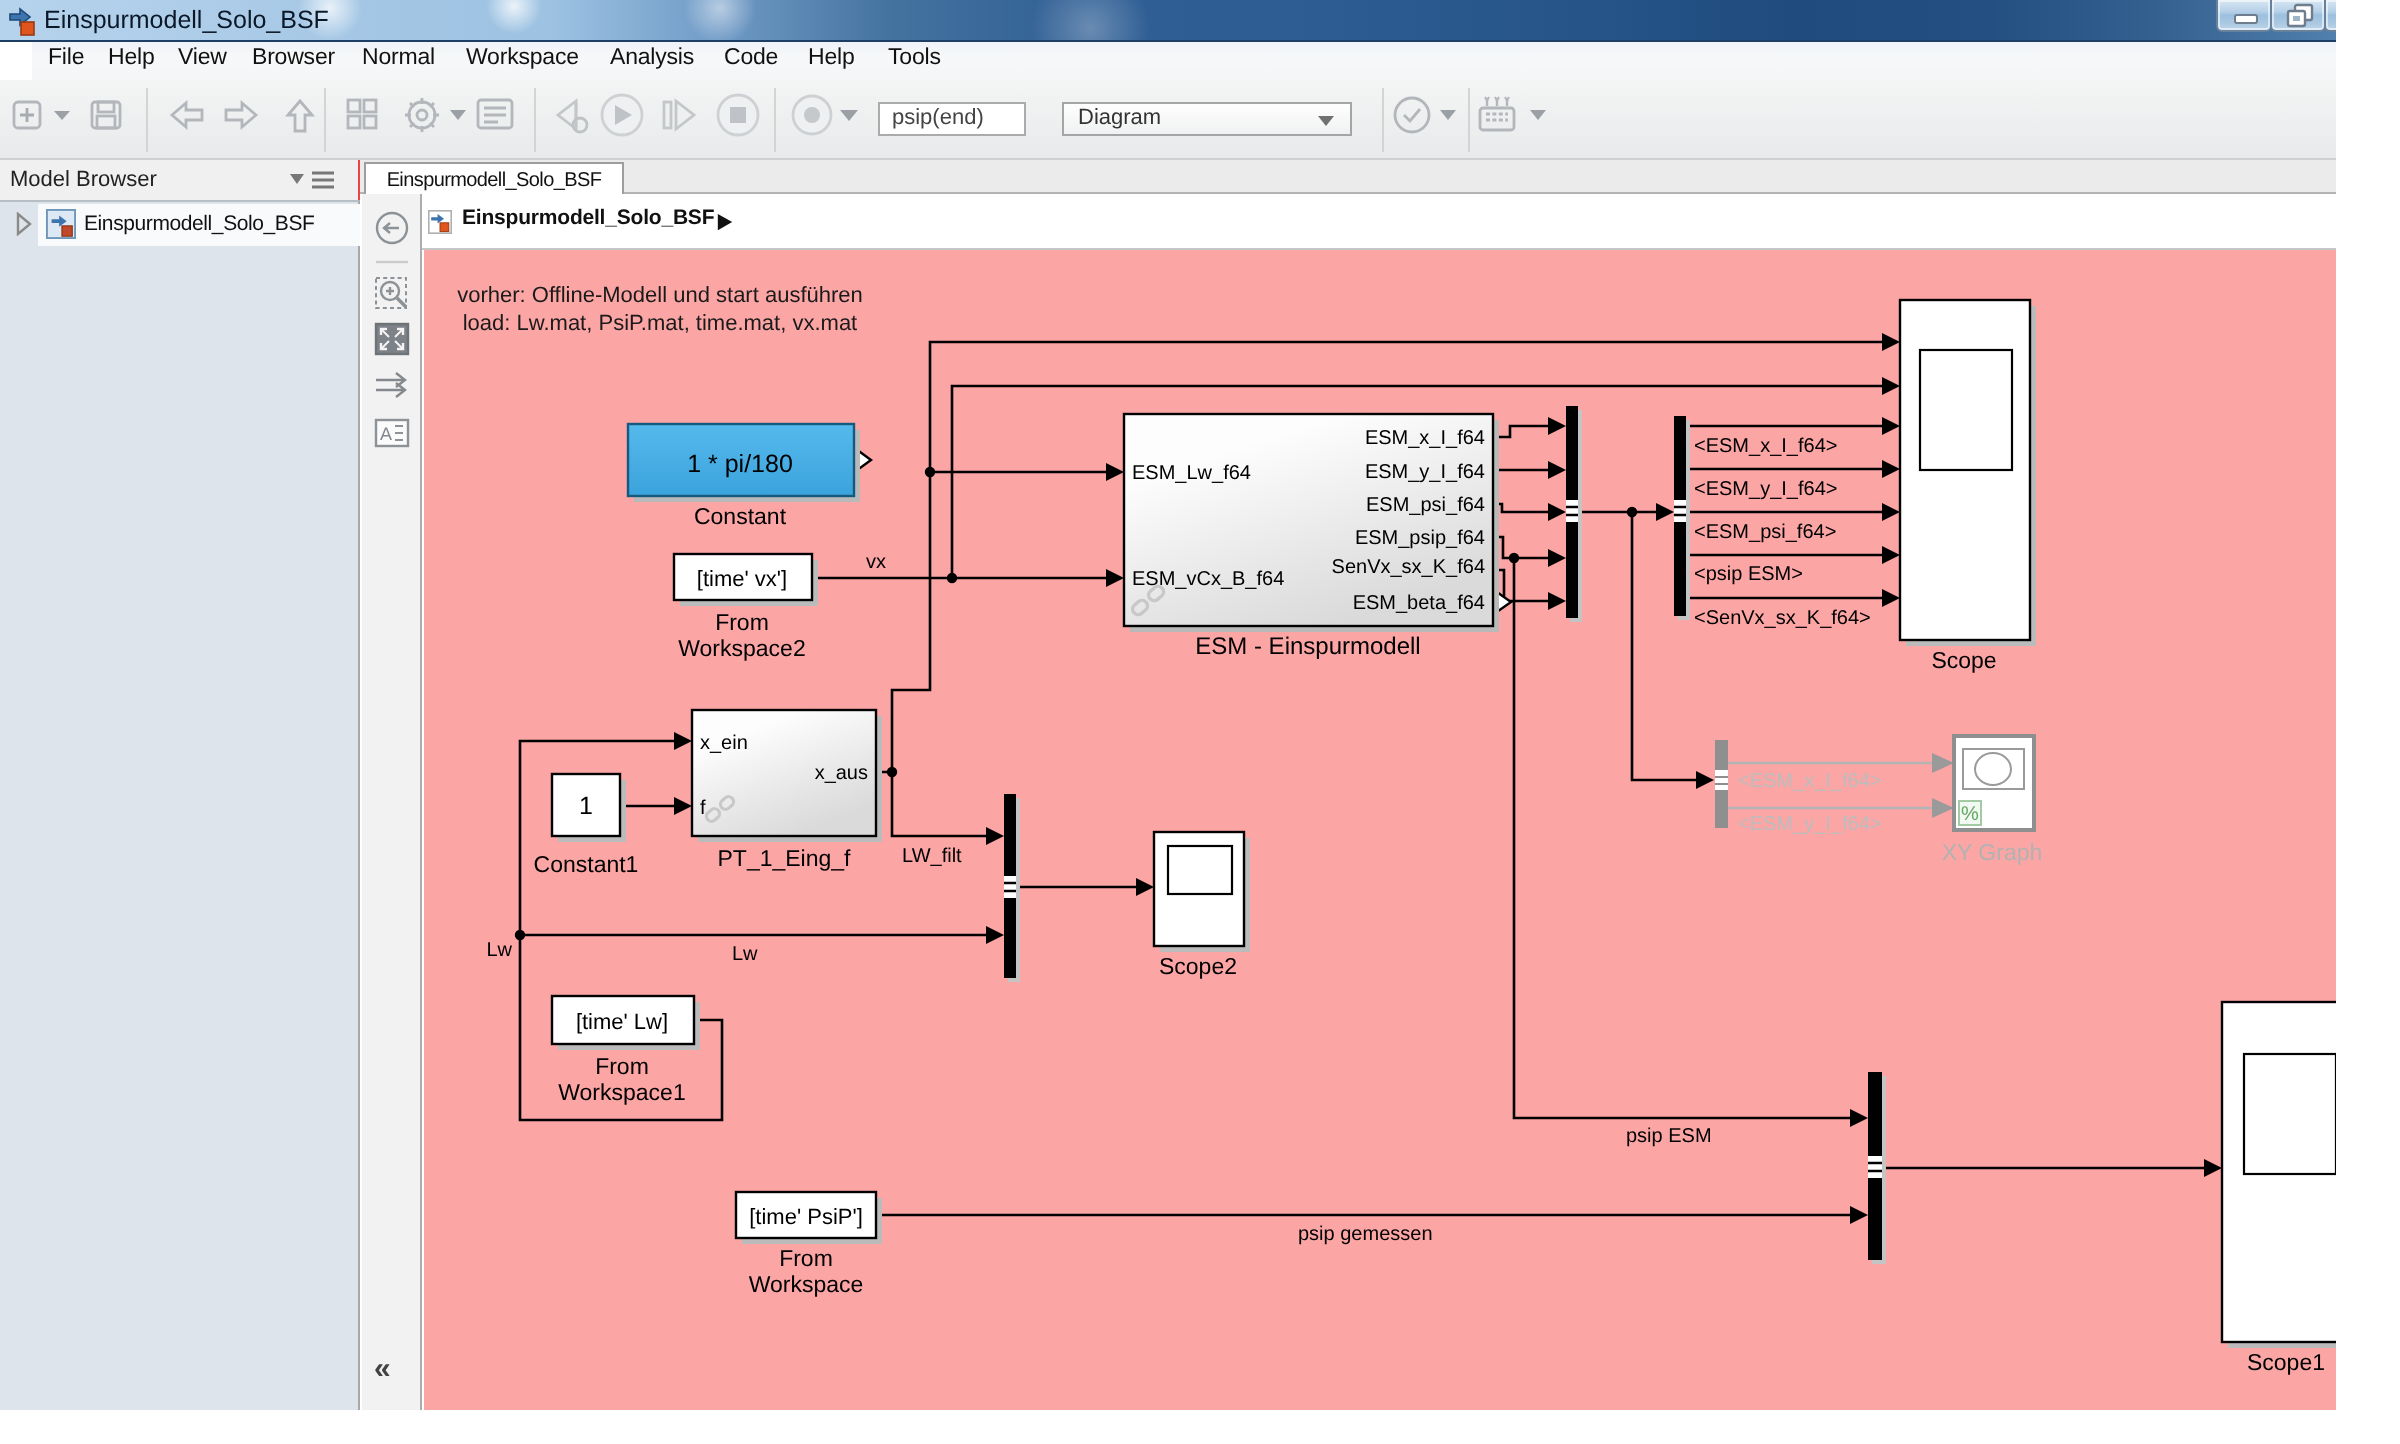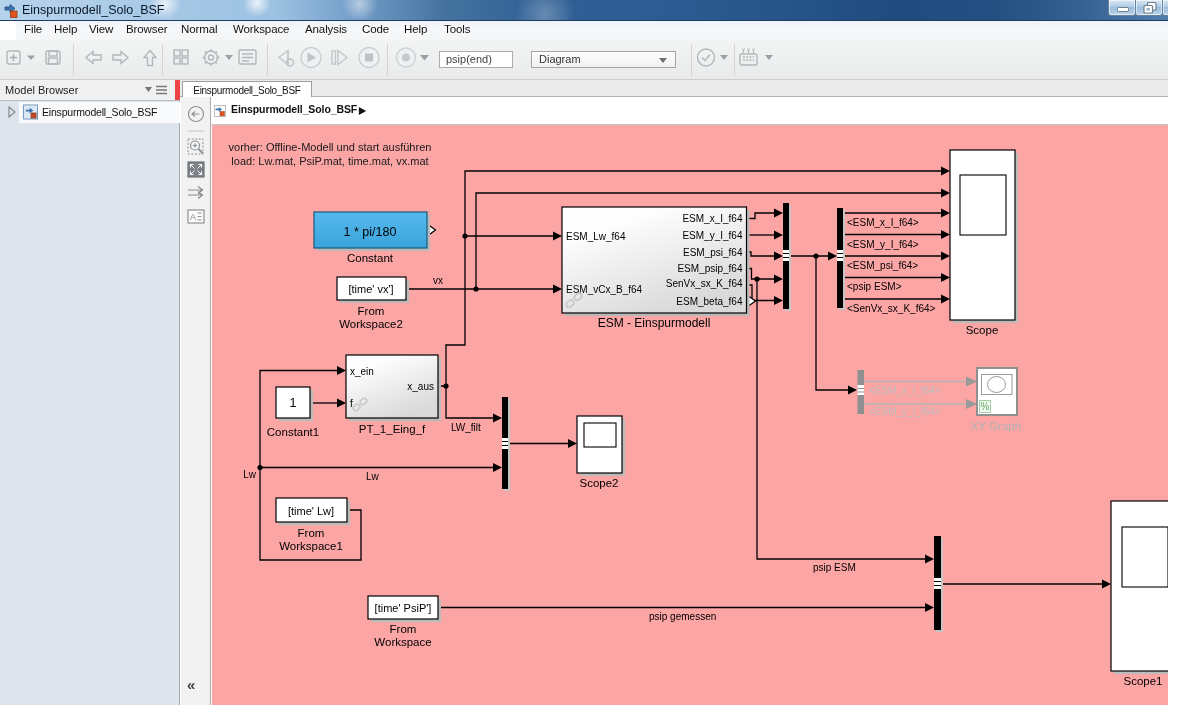--- a/index.html
+++ b/index.html
@@ -37,21 +37,21 @@
         font-size:11px;color:#444;padding:1px 0 0 6px;}
   #tcombo{left:531px;top:11px;width:145px;height:17px;border:1px solid #a5a5a5;
         background:linear-gradient(#fefefe,#f0f1f2);font-size:11px;color:#333;padding:1px 0 0 7px;}
   #tcombo:after{content:"";position:absolute;right:8px;top:6px;border:4px solid transparent;
         border-top:5px solid #707070;}
   
   #tabrow{left:180px;top:80px;width:1020px;height:17px;background:#ebebeb;border-bottom:1px solid #b3b3b3;}
   #tab{position:absolute;left:2px;top:1px;width:130px;height:16px;background:#fff;
        border:1px solid #9e9e9e;border-bottom:none;font-size:10px;letter-spacing:-0.3px;color:#111;text-align:center;padding-top:3px;}
   
-  #mbhead{left:0;top:80px;width:180px;height:20px;background:#f0f0f0;border-right:5px solid #ef4444;
+  #mbhead{left:0;top:80px;width:180px;height:20px;background:#f0f0f0;border-right:1px solid #ef4444;
           font-size:11px;color:#222;}
   #tree{left:0;top:100px;width:180px;height:605px;background:#dde4eb;border-right:1px solid #a8a8a8;border-top:1px solid #b7bec6;}
   #trow{position:absolute;left:19px;top:1px;width:161px;height:21px;background:#f8fafb;
         font-size:11px;color:#111;}
   
   #strip{left:181px;top:97px;width:30px;height:608px;background:#f2f2f2;border-right:1px solid #adadad;}
   
   #crumb{left:211px;top:97px;width:989px;height:28px;background:#fff;border-bottom:1px solid #c6c6c6;}
   #crumb .bt{position:absolute;left:20px;top:6px;font-size:10.5px;font-weight:bold;letter-spacing:-0.1px;color:#111;}
   

